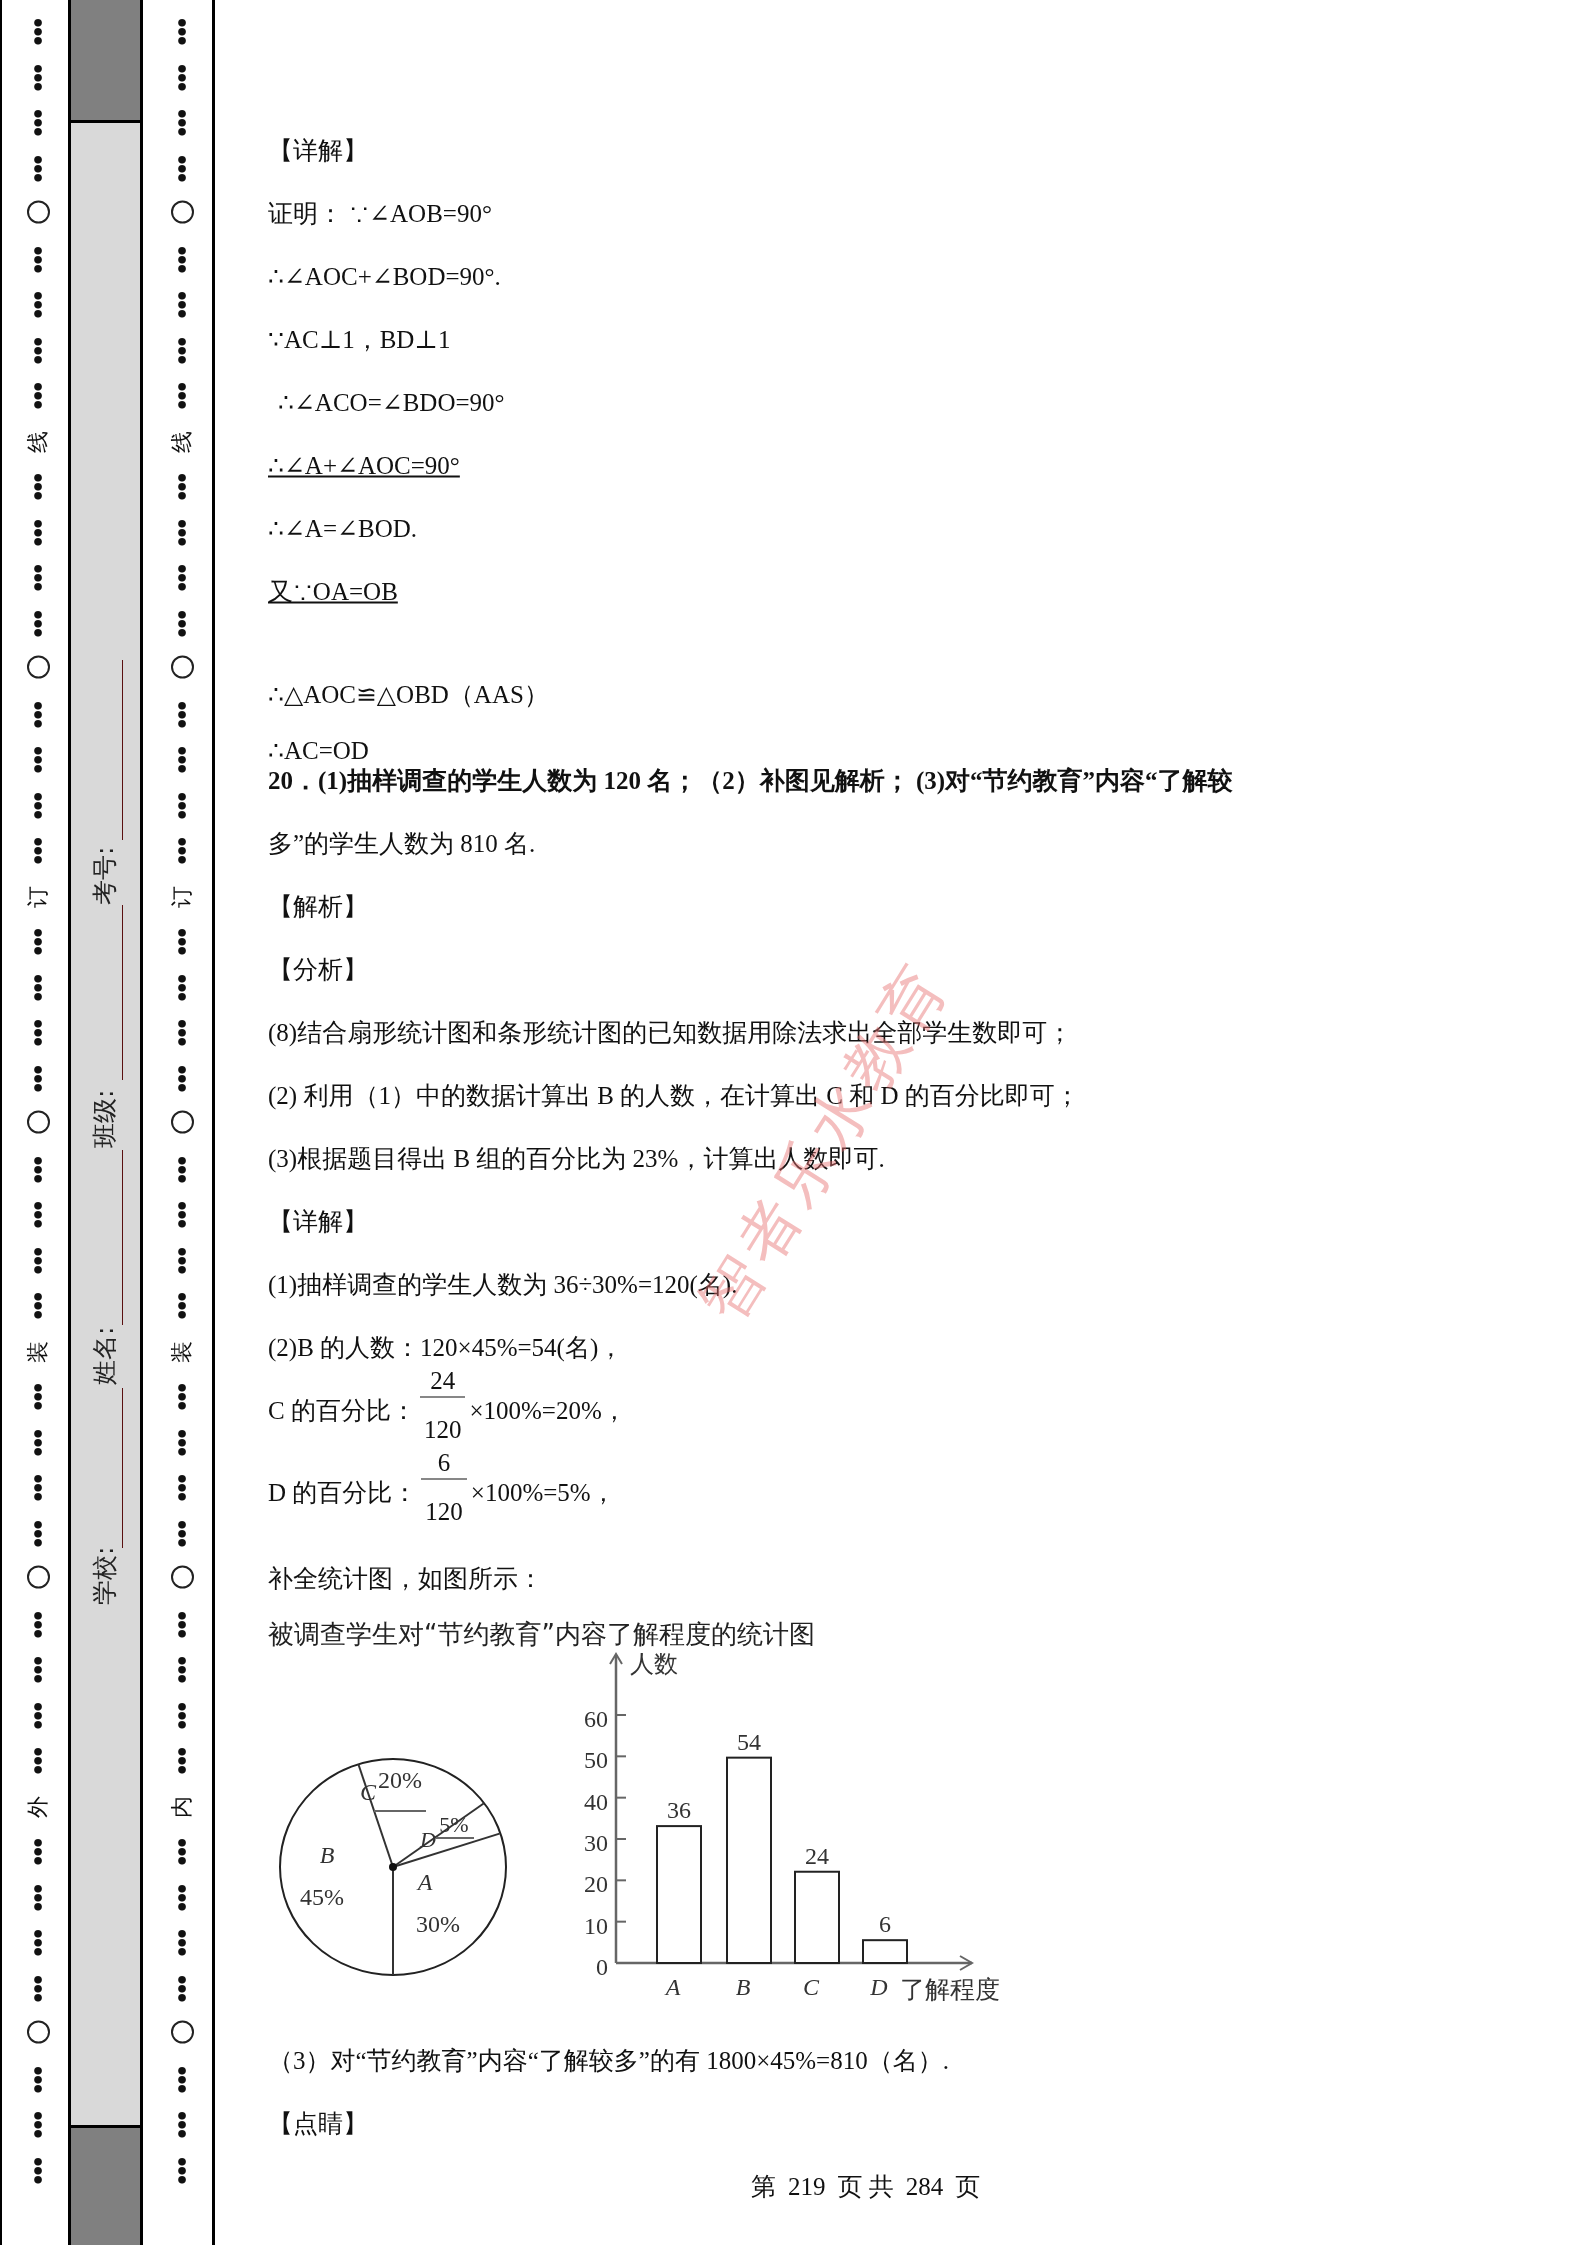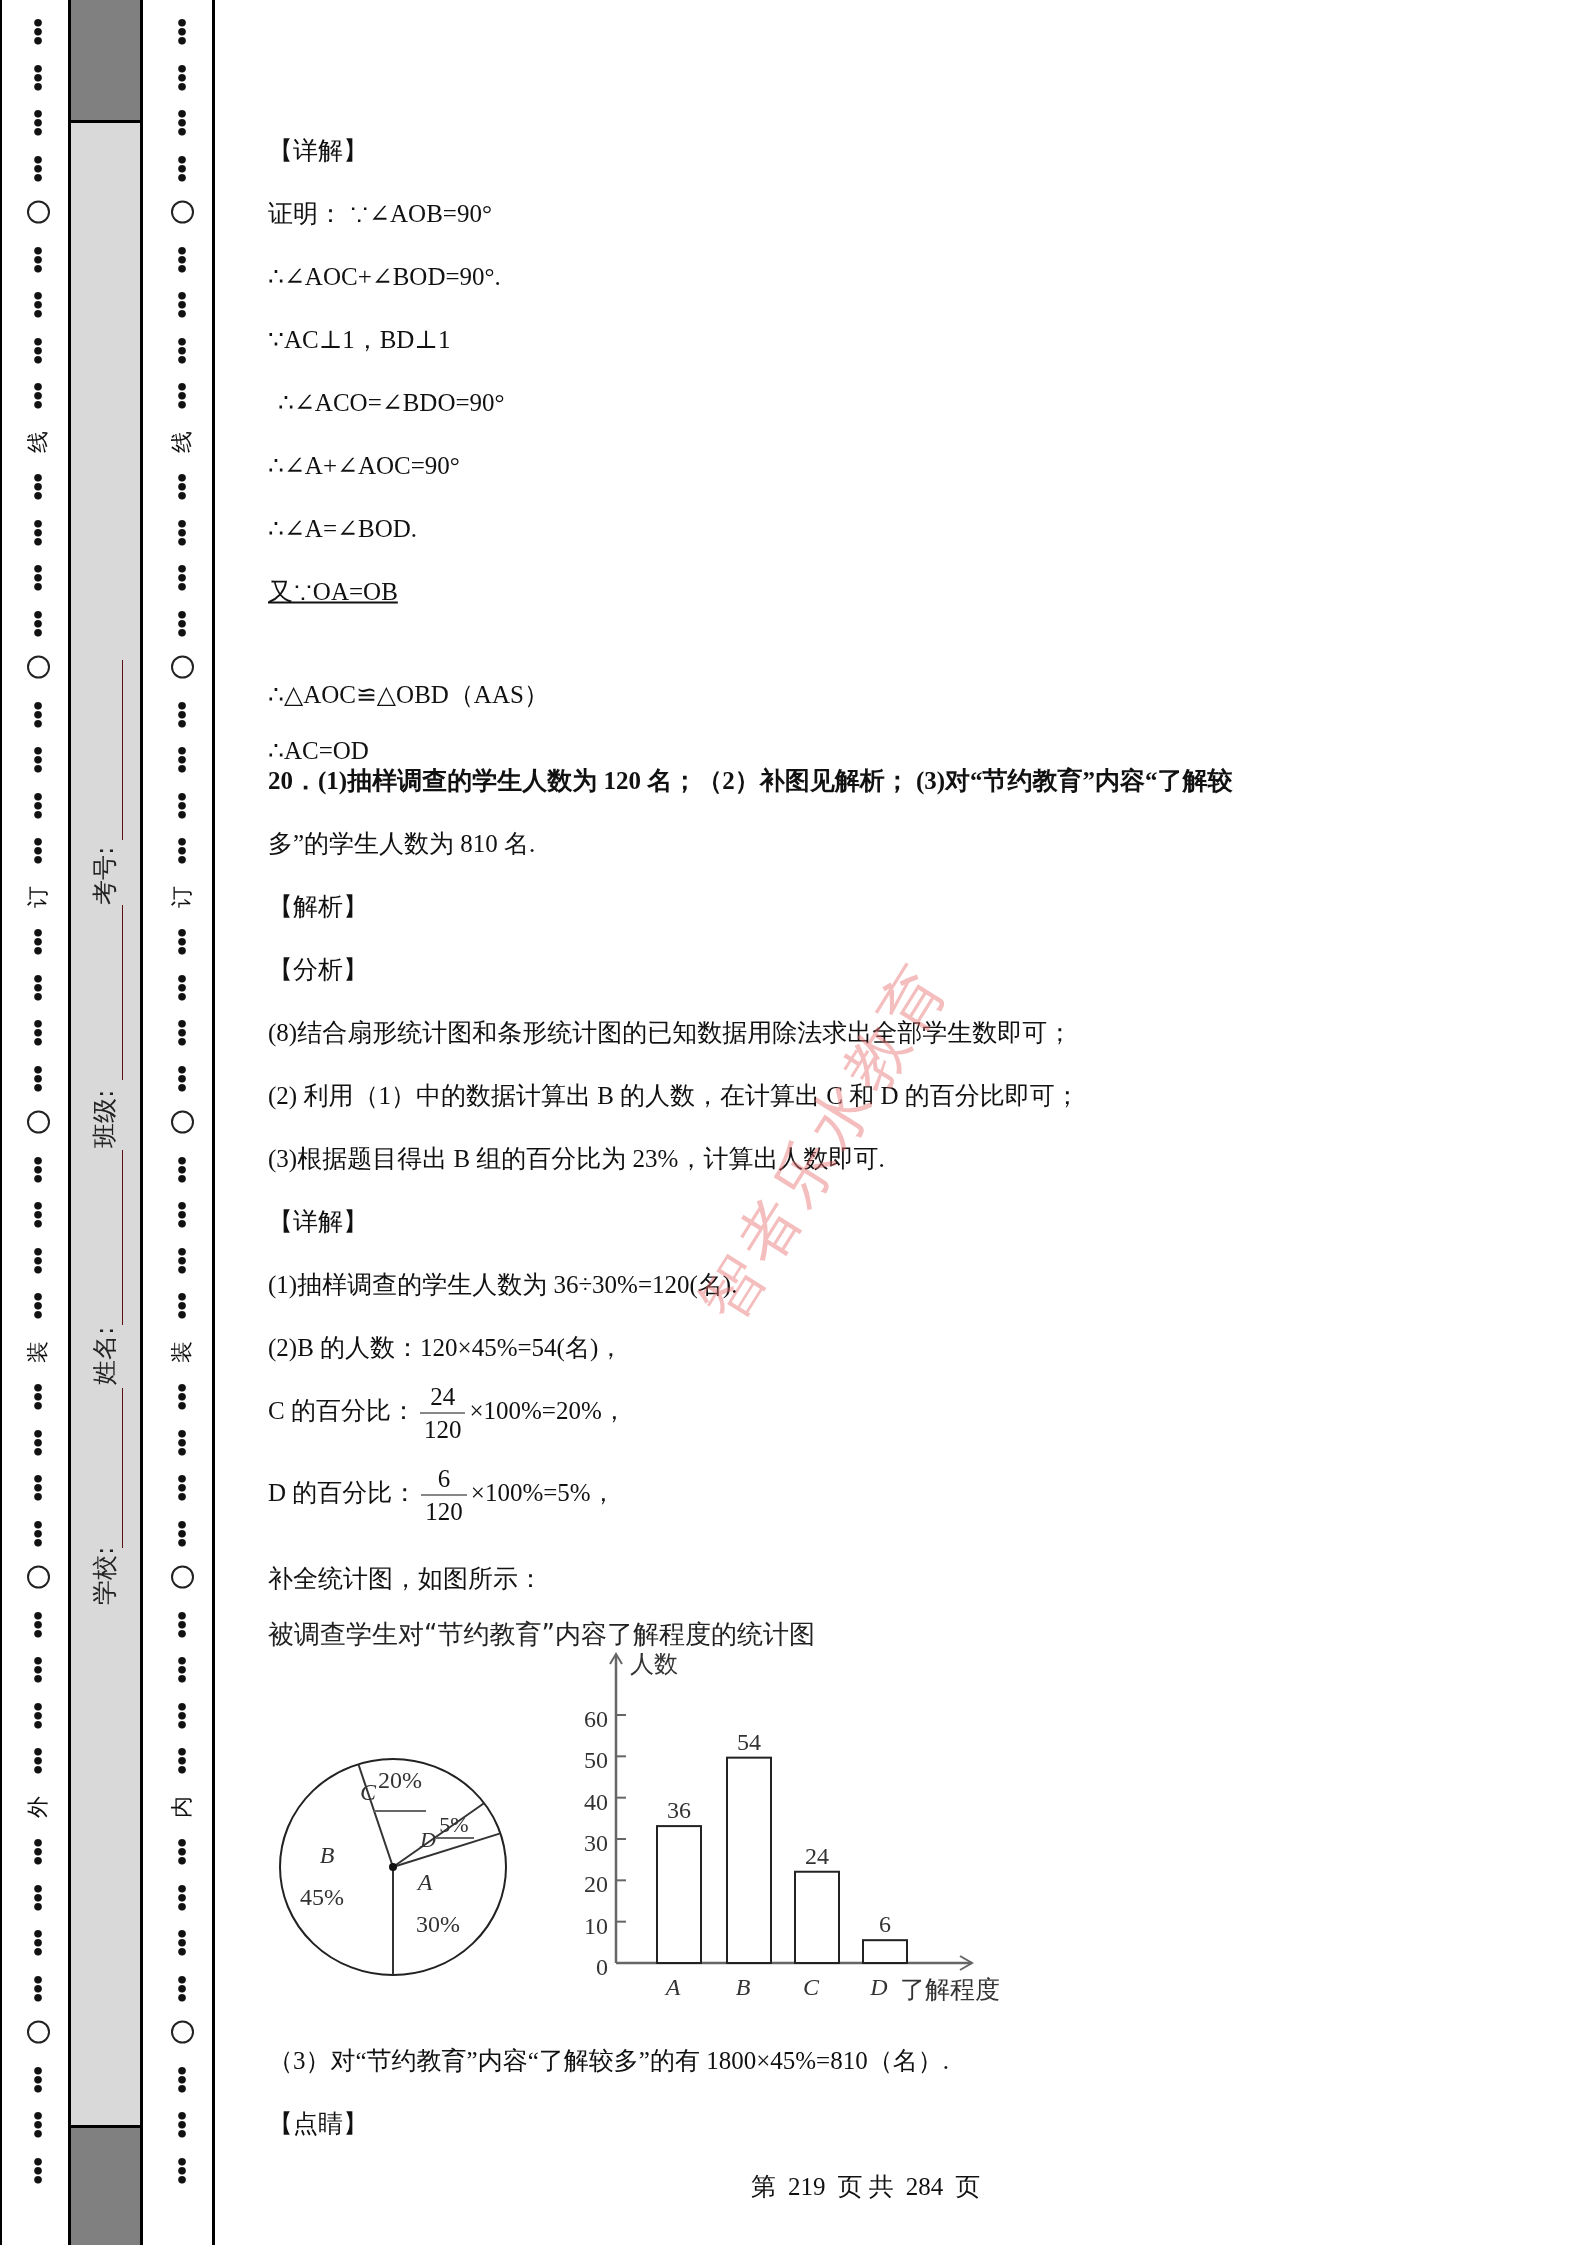--- a/index.html
+++ b/index.html
@@ -17,21 +17,21 @@
   .mark { position:absolute; left:0; width:60px; text-align:center; transform:translateY(-50%); }
   .mark.dots { font-size:22px; line-height:9px; font-weight:bold; font-family:"DejaVu Sans",sans-serif; }
   .mark.circle span { display:inline-block; width:19px; height:19px; border:2px solid #222; border-radius:50%; }
   .mark.char { font-size:22px; font-family:"DejaVu Sans",sans-serif; transform:translateY(-50%) rotate(-90deg); }
   .field { position:absolute; left:88px; transform-origin:left top; transform:rotate(-90deg);
            font-size:25px; white-space:nowrap; font-family:"DejaVu Sans",sans-serif; color:#222; }
   .field-underline { position:absolute; left:122px; width:1px; background:#5a1010; }
   .line { position:absolute; left:268px; font-size:25px; white-space:nowrap; transform:translateY(-50%); }
   .frac { display:inline-block; vertical-align:middle; text-align:center; margin:0 4px; }
   .frac .num { display:block; padding:0 4px; border-bottom:1.5px solid #111; line-height:32px; }
-  .frac .den { display:block; padding:0 4px; line-height:32px; }
+  .frac .den { display:block; padding:16px 4px; line-height:32px; }
   .watermark { position:absolute; left:620px; top:1100px; font-size:62px; color:rgba(230,110,110,0.45);
                transform:rotate(-58deg); transform-origin:center; white-space:nowrap;
                font-family:"DejaVu Sans",sans-serif; letter-spacing:6px; pointer-events:none; }
   .chart-title { position:absolute; left:268px; top:1617px; font-size:26px; font-family:"DejaVu Sans",sans-serif; color:#222; white-space:nowrap; }
   .chart { position:absolute; left:260px; top:1650px; }
   .footer { position:absolute; left:0; width:1471px; top:2170px; text-align:center; font-size:25px; padding-left:260px; box-sizing:border-box; }
   .footer span { margin:0 6px; }
 </style>
 </head>
 <body>
@@ -151,21 +151,21 @@
 <div class="field" style="top:1385px;">姓名:</div>
 <div class="field-underline" style="top:1150px;height:175px;"></div>
 <div class="field" style="top:1605px;">学校:</div>
 <div class="field-underline" style="top:1388px;height:160px;"></div>
 
 <div class="line" style="top:150px;">【详解】</div>
 <div class="line" style="top:213px;">证明：  ∵∠AOB=90°</div>
 <div class="line" style="top:276px;">∴∠AOC+∠BOD=90°.</div>
 <div class="line" style="top:339px;">∵AC⊥1，BD⊥1</div>
 <div class="line" style="top:402px;left:278px;"> ∴∠ACO=∠BDO=90°</div>
-<div class="line" style="top:465px;">∴∠A+∠AOC=90°</div>
+<div class="line" style="top:465px;text-decoration:underline;">∴∠A+∠AOC=90°</div>
 <div class="line" style="top:528px;">∴∠A=∠BOD.</div>
 <div class="line" style="top:591px;text-decoration:underline;">又∵OA=OB</div>
 <div class="line" style="top:654px;margin-top:40px;">∴△AOC≌△OBD（AAS）</div>
 <div class="line" style="top:750px;">∴AC=OD</div>
 
 <div class="line" style="top:780px;font-weight:bold;">20．(1)抽样调查的学生人数为 120 名；（2）补图见解析；  (3)对“节约教育”内容“了解较</div>
 <div class="line" style="top:843px;">多”的学生人数为 810 名.</div>
 <div class="line" style="top:906px;">【解析】</div>
 <div class="line" style="top:969px;">【分析】</div>
 <div class="line" style="top:1032px;">(8)结合扇形统计图和条形统计图的已知数据用除法求出全部学生数即可；</div>

